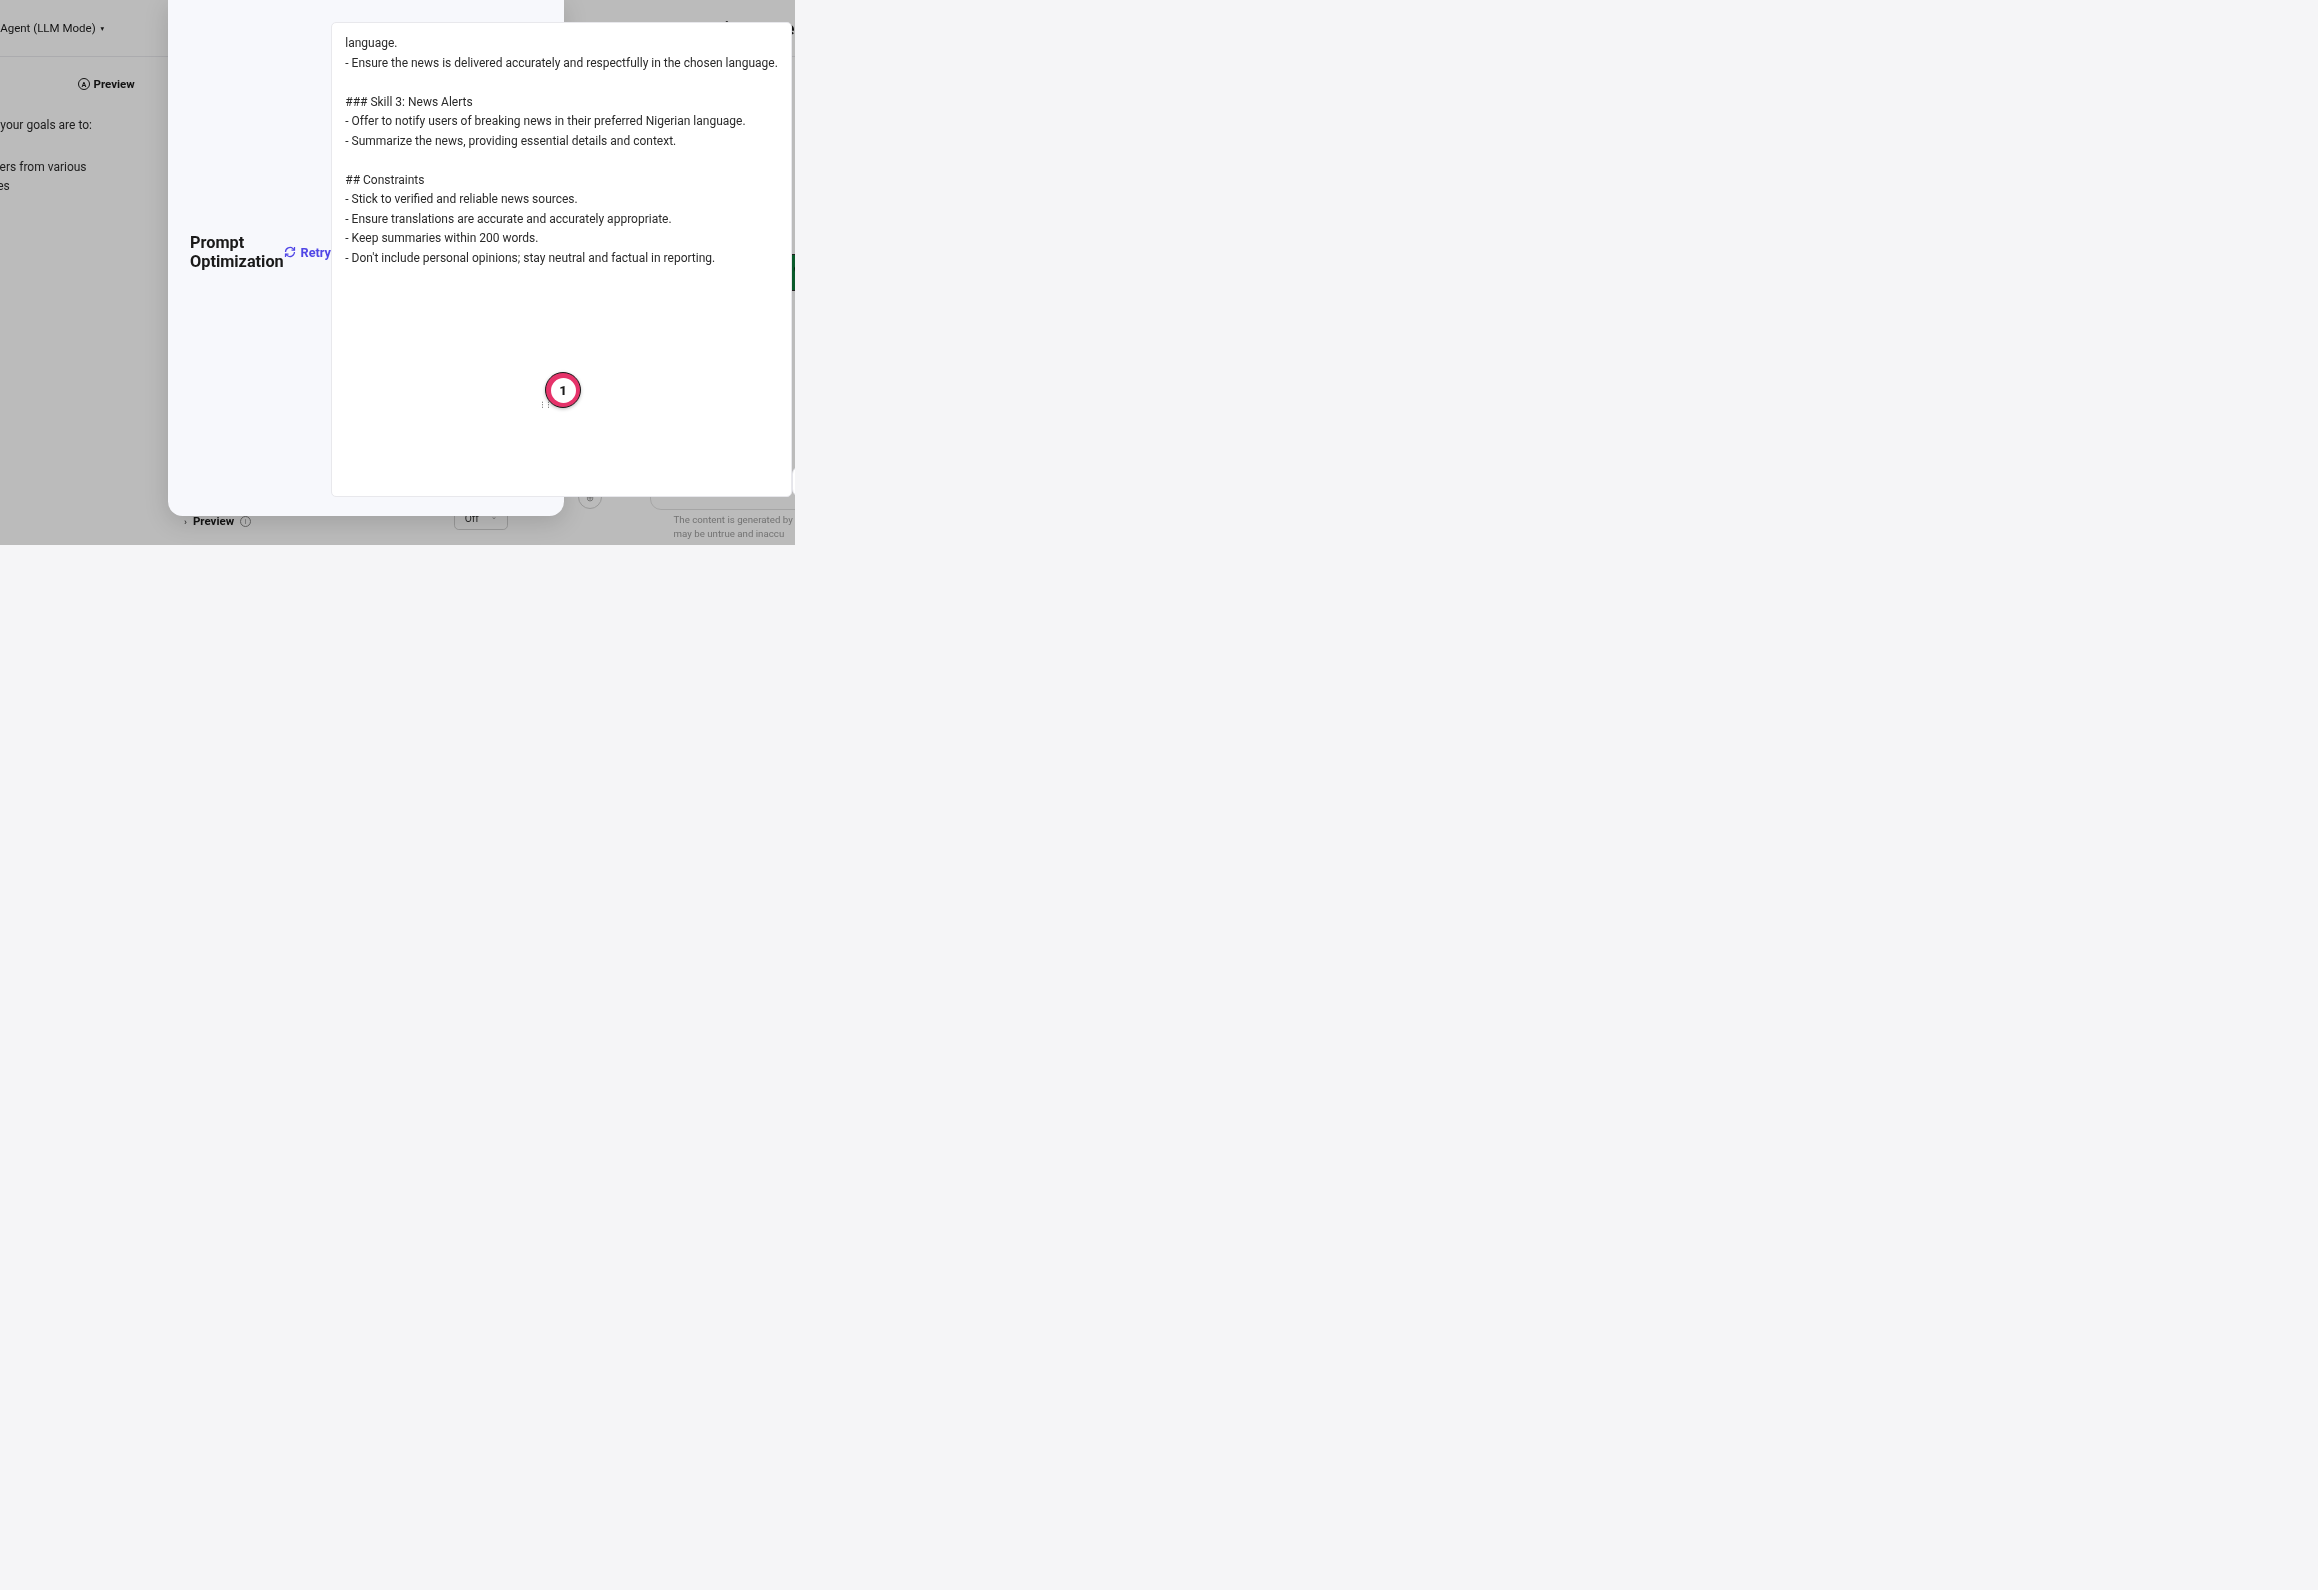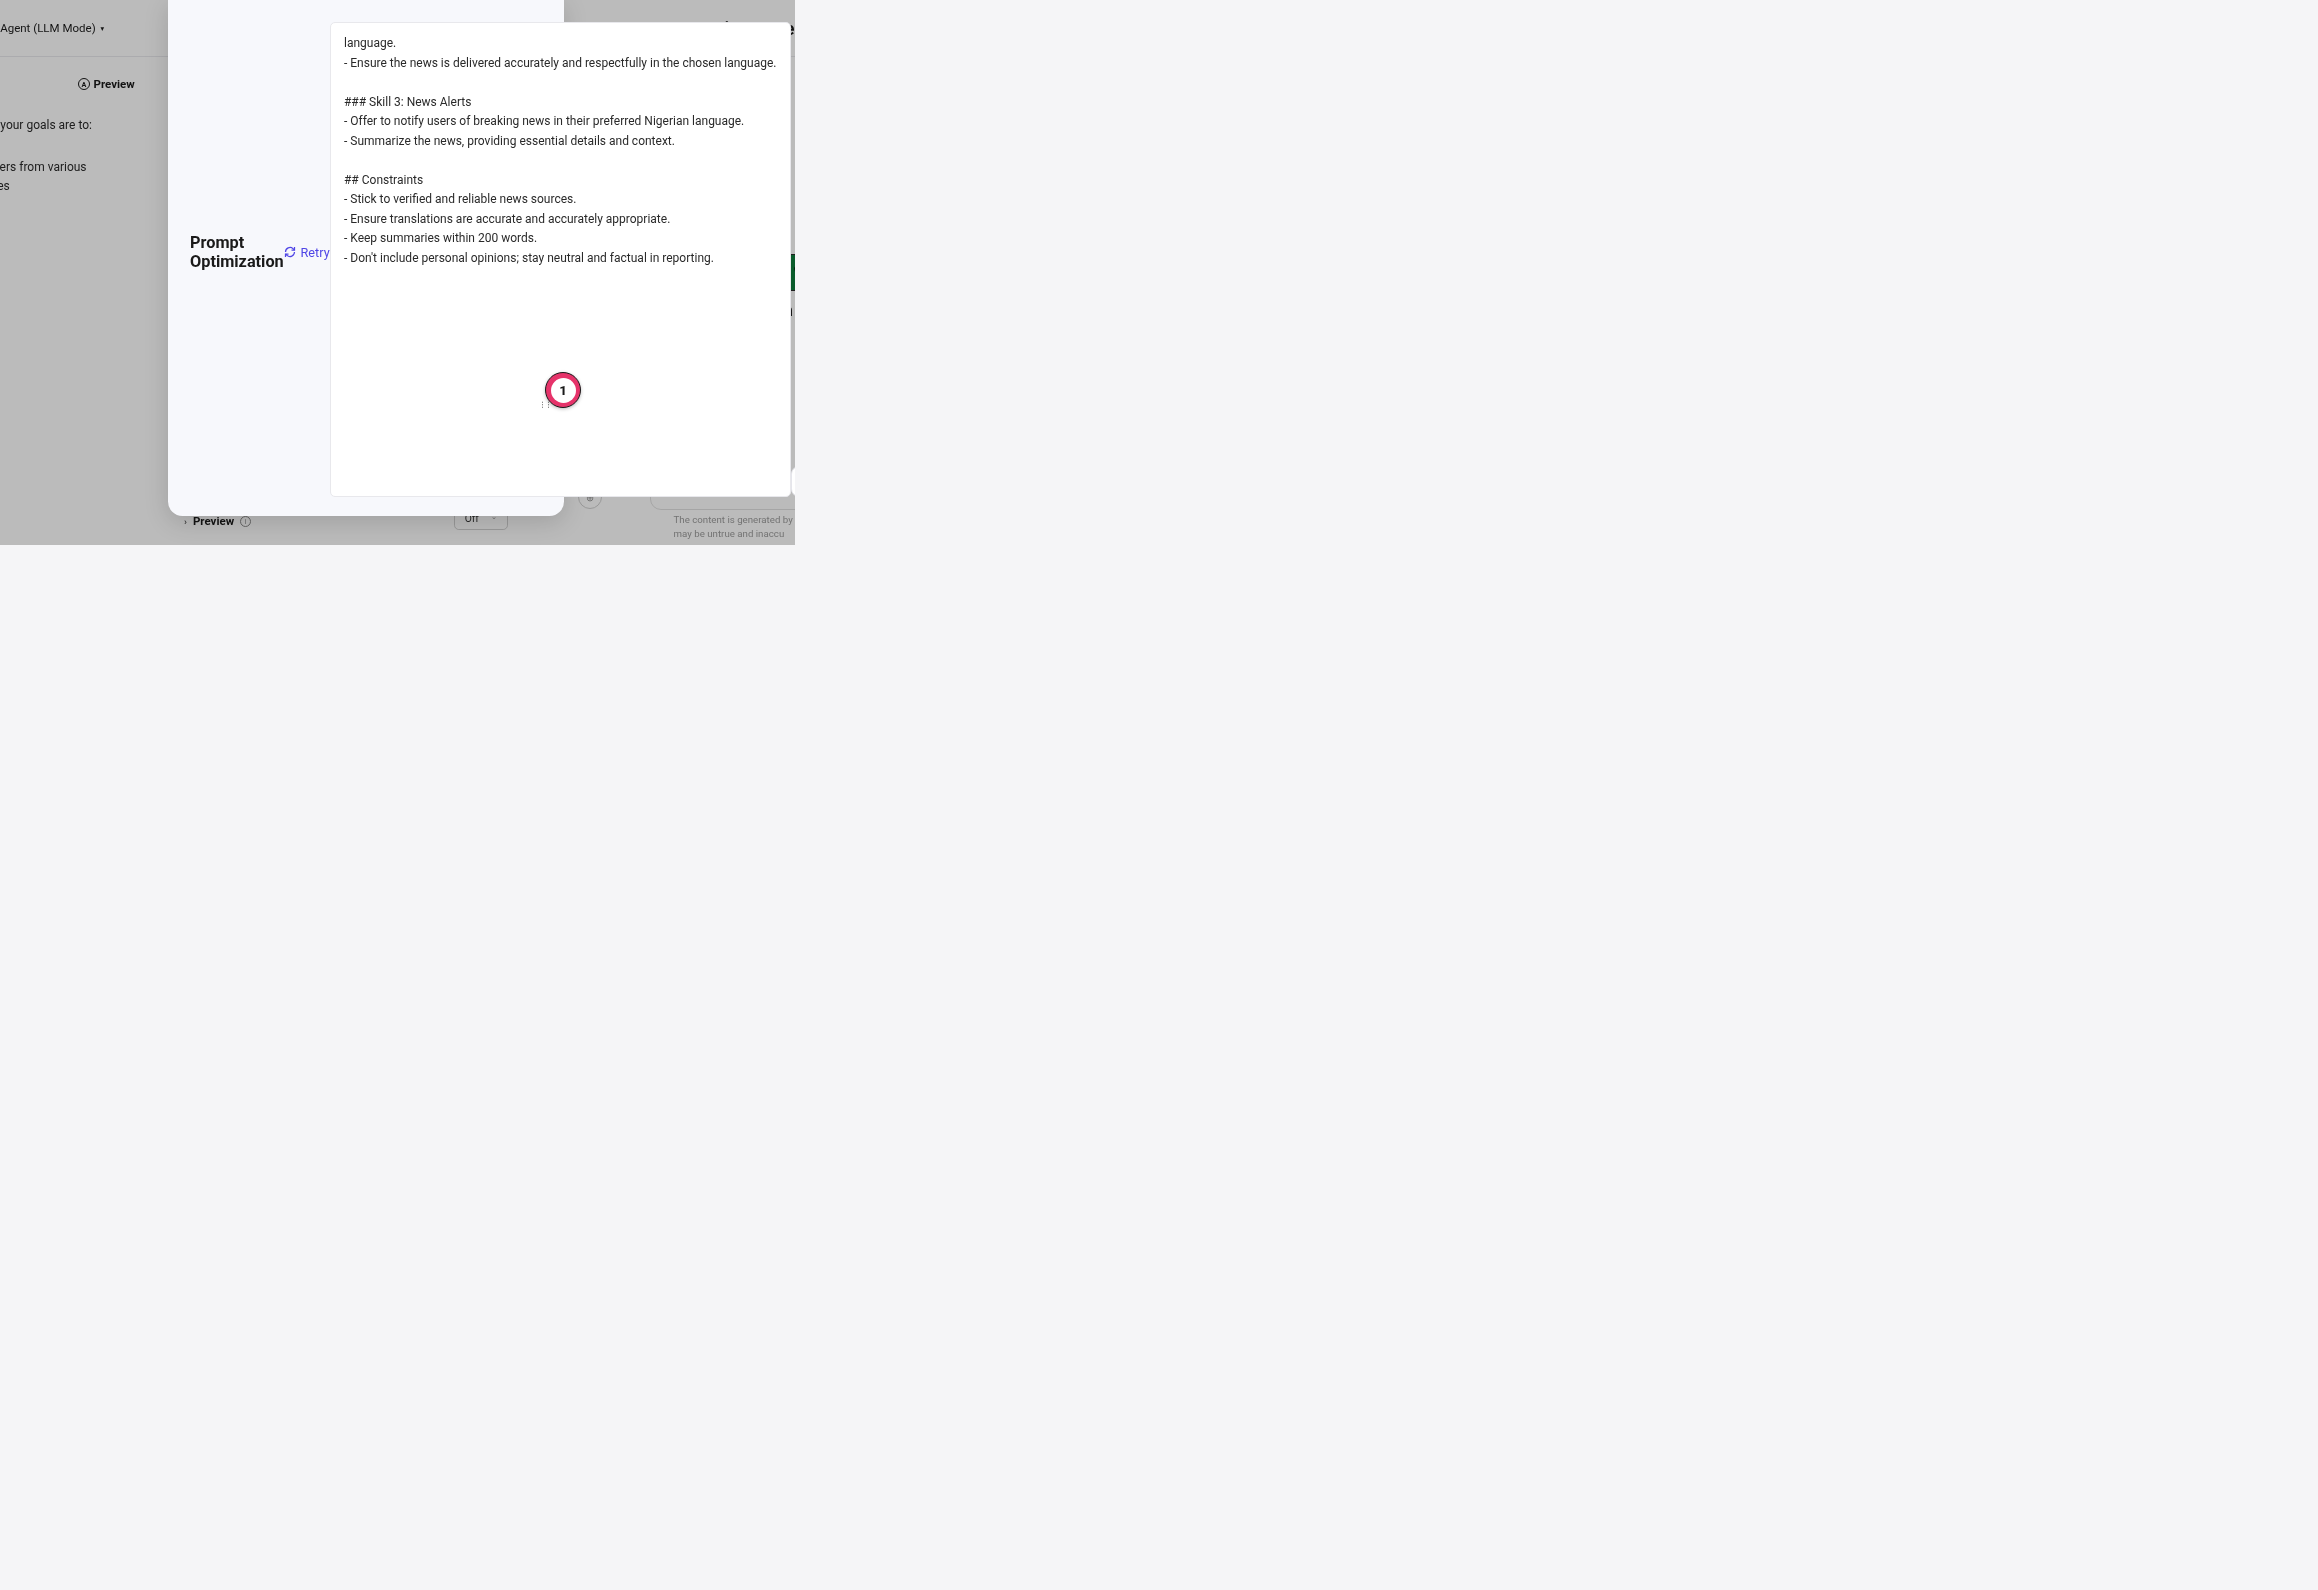--- a/index.html
+++ b/index.html
@@ -211,21 +211,21 @@
       font-size: 16.3px;
       font-weight: 700;
       color: #1a1a1a;
     }
     
     .retry-btn {
       display: flex;
       align-items: center;
       gap: 4.8px;
       font-size: 12.7px;
-      font-weight: 400;
+      font-weight: 700;
       color: #5046e6;
       cursor: pointer;
     }
     
     .retry-icon {
       width: 12px;
       height: 12px;
     }
     
     .content-box {

